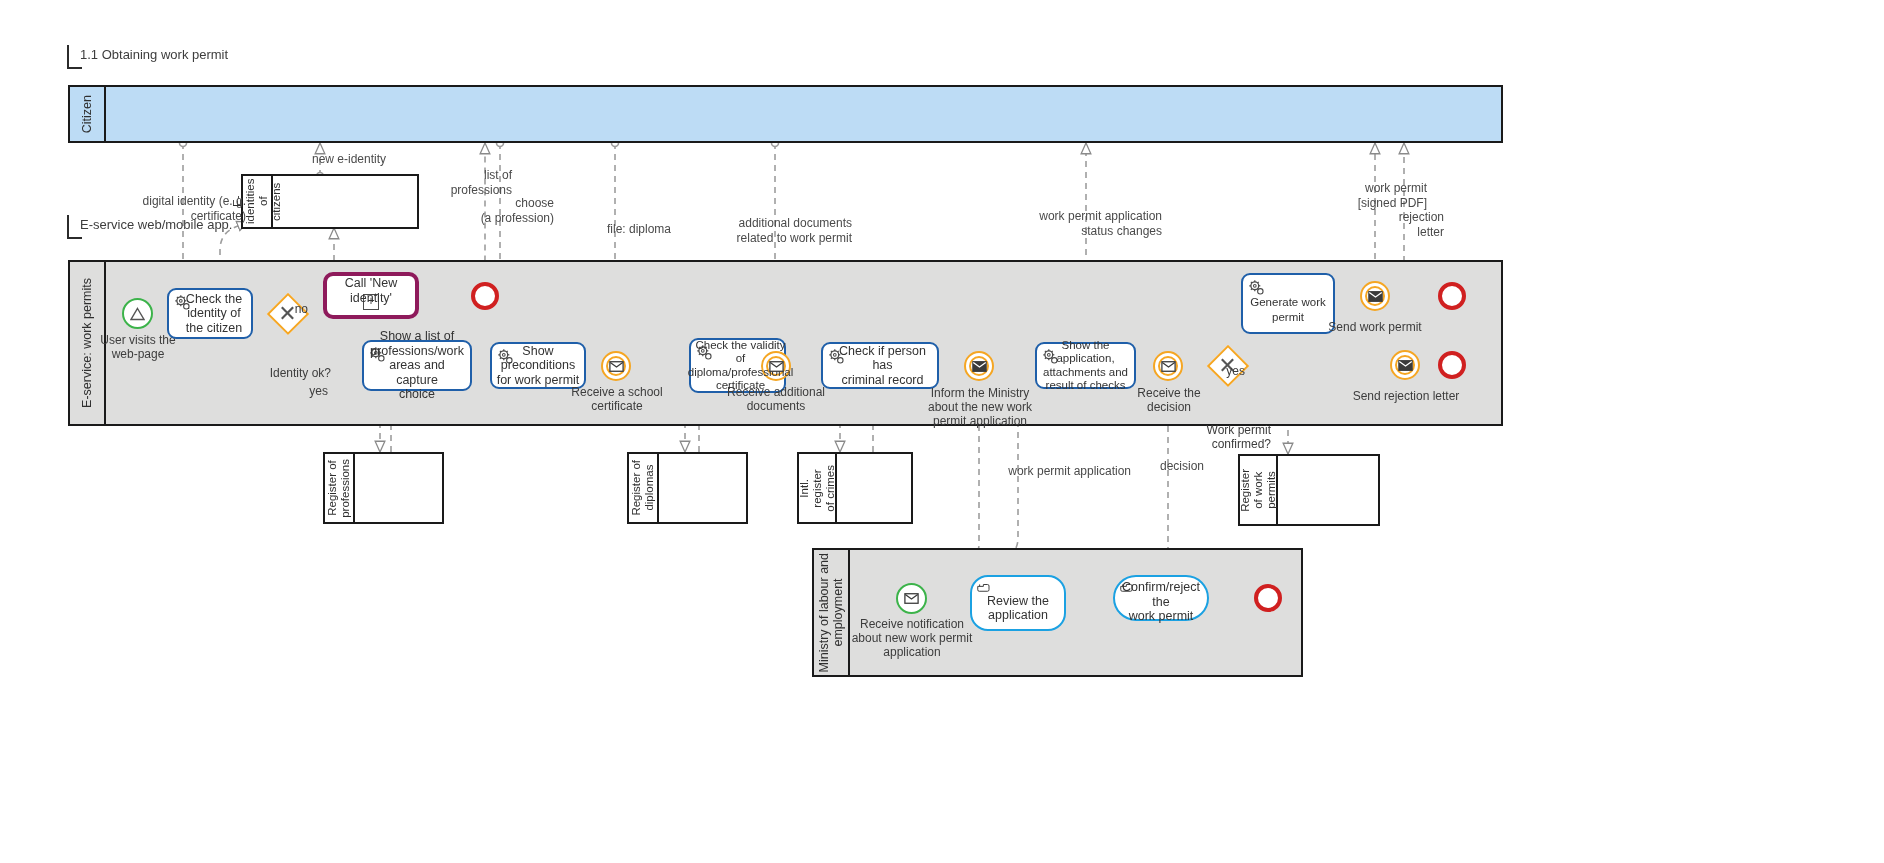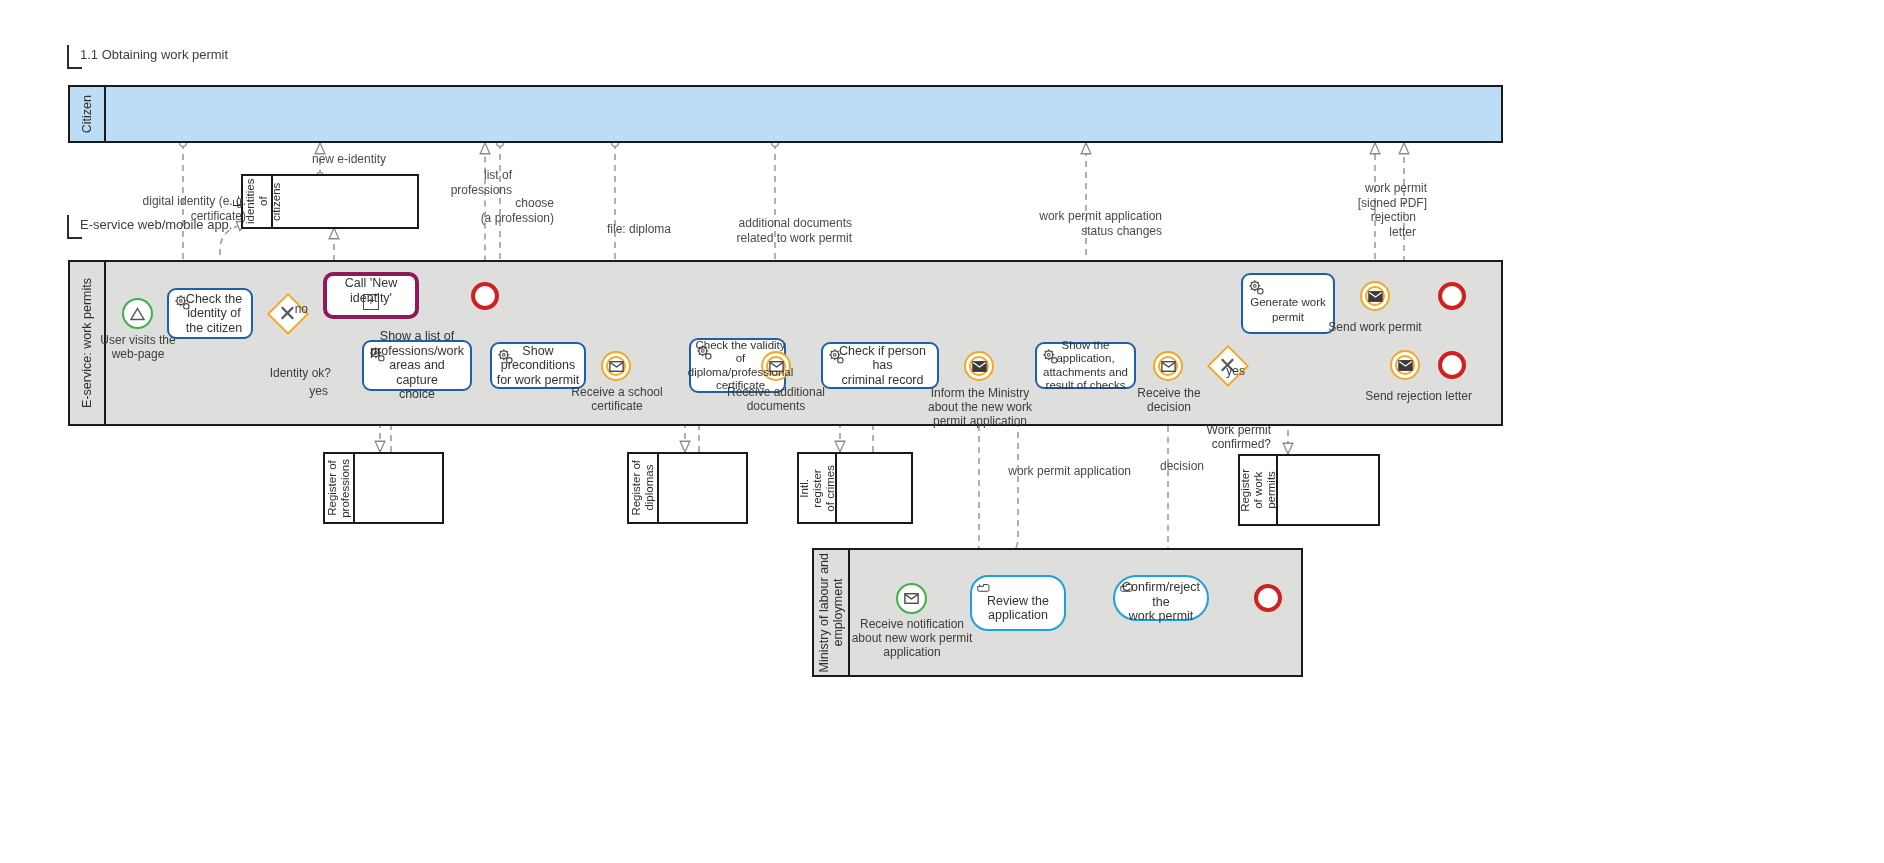--- a/index.html
+++ b/index.html
@@ -472,21 +472,21 @@
 
   <div class="ev end" style="left:1438px;top:282px;width:28px;height:28px;"></div>
 
   <div class="ev interm" style="left:1390px;top:350px;width:30px;height:30px;">
     <div class="ring2"></div>
     <svg width="15" height="11" viewBox="0 0 16 12" style="position:relative;z-index:2;">
       <rect x="0.8" y="0.8" width="14.4" height="10.4" fill="#3b3b3b" stroke="#3b3b3b" stroke-width="1.4"></rect>
       <path d="M1.2,1.6 L8,6.6 L14.8,1.6" fill="none" stroke="#fff" stroke-width="1.4"></path>
     </svg>
   </div>
-  <div class="cap" style="left:1340px;top:389px;width:132px;text-align:right;">Send rejection letter</div>
+  <div class="cap" style="left:1340px;top:389px;width:132px;">Send rejection letter</div>
 
   <div class="ev end" style="left:1438px;top:351px;width:28px;height:28px;"></div>
 
   <div class="ev start" style="left:896px;top:583px;width:31px;height:31px;">
     <svg width="15" height="11" viewBox="0 0 16 12">
       <rect x="0.8" y="0.8" width="14.4" height="10.4" fill="#fff" stroke="#3b3b3b" stroke-width="1.4"></rect>
       <path d="M1.2,1.6 L8,6.6 L14.8,1.6" fill="none" stroke="#3b3b3b" stroke-width="1.4"></path>
     </svg>
   </div>
   <div class="cap" style="left:849px;top:617px;width:126px;">Receive notification
@@ -557,18 +557,18 @@
 professions</div>
   <div class="msglab" style="left:450px;top:196px;width:104px;">choose
 (a profession)</div>
   <div class="msglab" style="left:561px;top:222px;width:110px;">file: diploma</div>
   <div class="msglab" style="left:700px;top:216px;width:152px;">additional documents
 related to work permit</div>
   <div class="msglab" style="left:1010px;top:209px;width:152px;">work permit application
 status changes</div>
   <div class="msglab" style="left:1315px;top:181px;width:112px;">work permit
 [signed PDF]</div>
-  <div class="msglab" style="left:1338px;top:210px;width:78px;">rejection
+  <div class="msglab" style="left:1366px;top:210px;width:78px;">rejection
 letter</div>
   <div class="msglab" style="left:975px;top:464px;width:156px;">work permit application</div>
   <div class="msglab" style="left:1132px;top:459px;width:72px;">decision</div>
 
 </div>
 
 </body></html>

